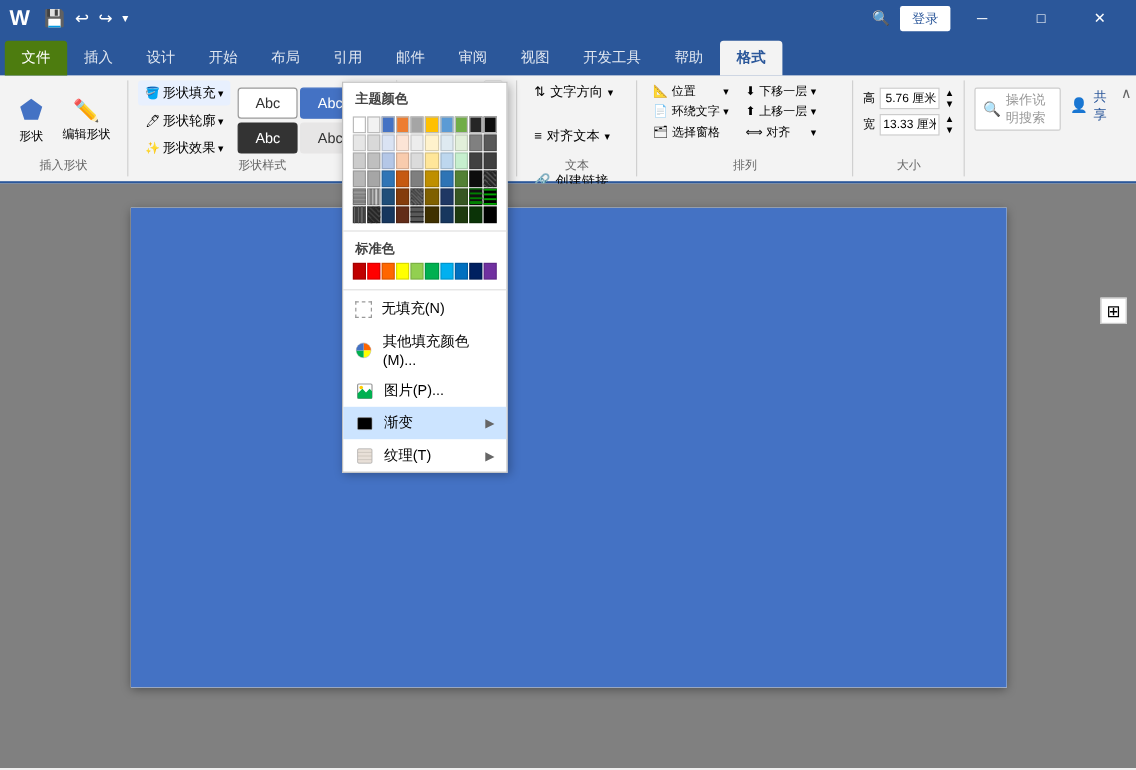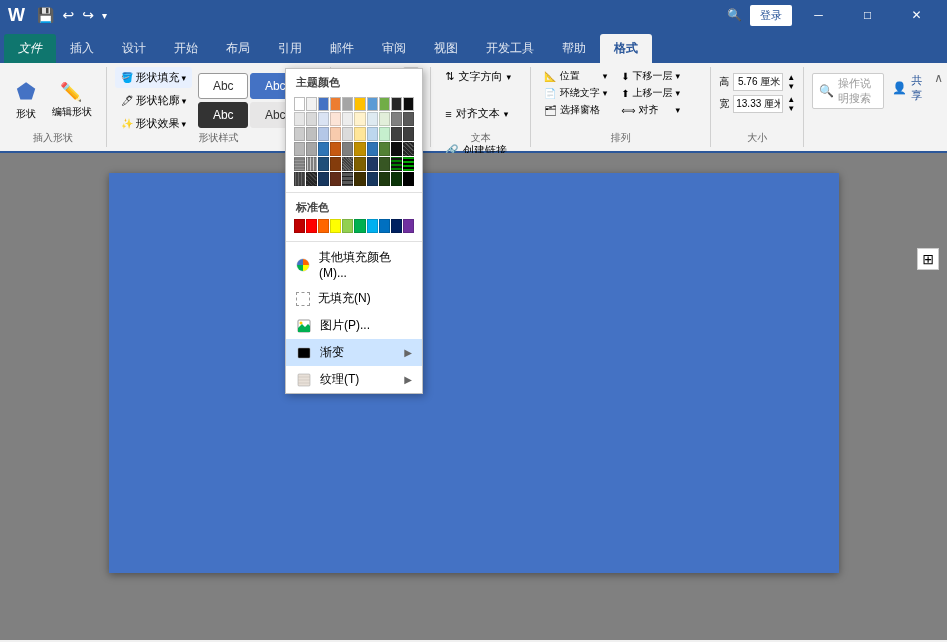--- a/index.html
+++ b/index.html
@@ -88,21 +88,21 @@
   <div class="title-right">
     <span style="font-size:12px; margin-right:4px;">🔍</span>
     <button style="background:white; color:#2b579a; border:none; padding:3px 10px; font-size:11px; cursor:pointer; border-radius:2px;">登录</button>
     <div class="win-btn">─</div>
     <div class="win-btn">□</div>
     <div class="win-btn close">✕</div>
   </div>
 </div>
 
 <div id="tab-bar">
-  <div class="tab-item" style="background:#0f766e; color:white;font-style:italic;">文件</div>
+  <div class="tab-item" style="background:#4d7c0f; color:white;">文件</div>
   <div class="tab-item">插入</div>
   <div class="tab-item">设计</div>
   <div class="tab-item">开始</div>
   <div class="tab-item">布局</div>
   <div class="tab-item">引用</div>
   <div class="tab-item">邮件</div>
   <div class="tab-item">审阅</div>
   <div class="tab-item">视图</div>
   <div class="tab-item">开发工具</div>
   <div class="tab-item">帮助</div>
@@ -409,35 +409,35 @@
     <div class="color-cell" style="background:#00b050;"></div>
     <div class="color-cell" style="background:#00b0f0;"></div>
     <div class="color-cell" style="background:#0070c0;"></div>
     <div class="color-cell" style="background:#002060;"></div>
     <div class="color-cell" style="background:#7030a0;"></div>
   </div>
 
   <div class="dd-divider"></div>
 
   <div class="dd-item">
+    <div class="dd-icon" style="border:1px dashed #999; width:14px; height:14px;"></div>
+    <span>无填充(N)</span>
+  </div>
+
+  <div class="dd-item">
     <div class="dd-icon">
       <svg width="14" height="14" viewBox="0 0 14 14">
         <circle cx="7" cy="7" r="6" fill="none" stroke="#ccc" stroke-width="1"></circle>
         <path d="M7,1 A6,6 0 0,1 13,7 L7,7Z" fill="#ff6600"></path>
         <path d="M13,7 A6,6 0 0,1 7,13 L7,7Z" fill="#ffff00"></path>
         <path d="M7,13 A6,6 0 0,1 1,7 L7,7Z" fill="#00b050"></path>
         <path d="M1,7 A6,6 0 0,1 7,1 L7,7Z" fill="#4472c4"></path>
       </svg>
     </div>
     <span>其他填充颜色(M)...</span>
-  </div>
-
-  <div class="dd-item">
-    <div class="dd-icon" style="border:1px dashed #999; width:14px; height:14px;"></div>
-    <span>无填充(N)</span>
   </div>
 
   <div class="dd-item">
     <div class="dd-icon">
       <svg width="14" height="14" viewBox="0 0 14 14">
         <rect x="1" y="1" width="12" height="12" fill="none" stroke="#999" stroke-width="1" rx="1"></rect>
         <circle cx="4" cy="4" r="1.5" fill="#ffcc00"></circle>
         <path d="M1,9 L5,5 L8,8 L11,5 L13,7 L13,13 L1,13Z" fill="#00b050"></path>
       </svg>
     </div>

